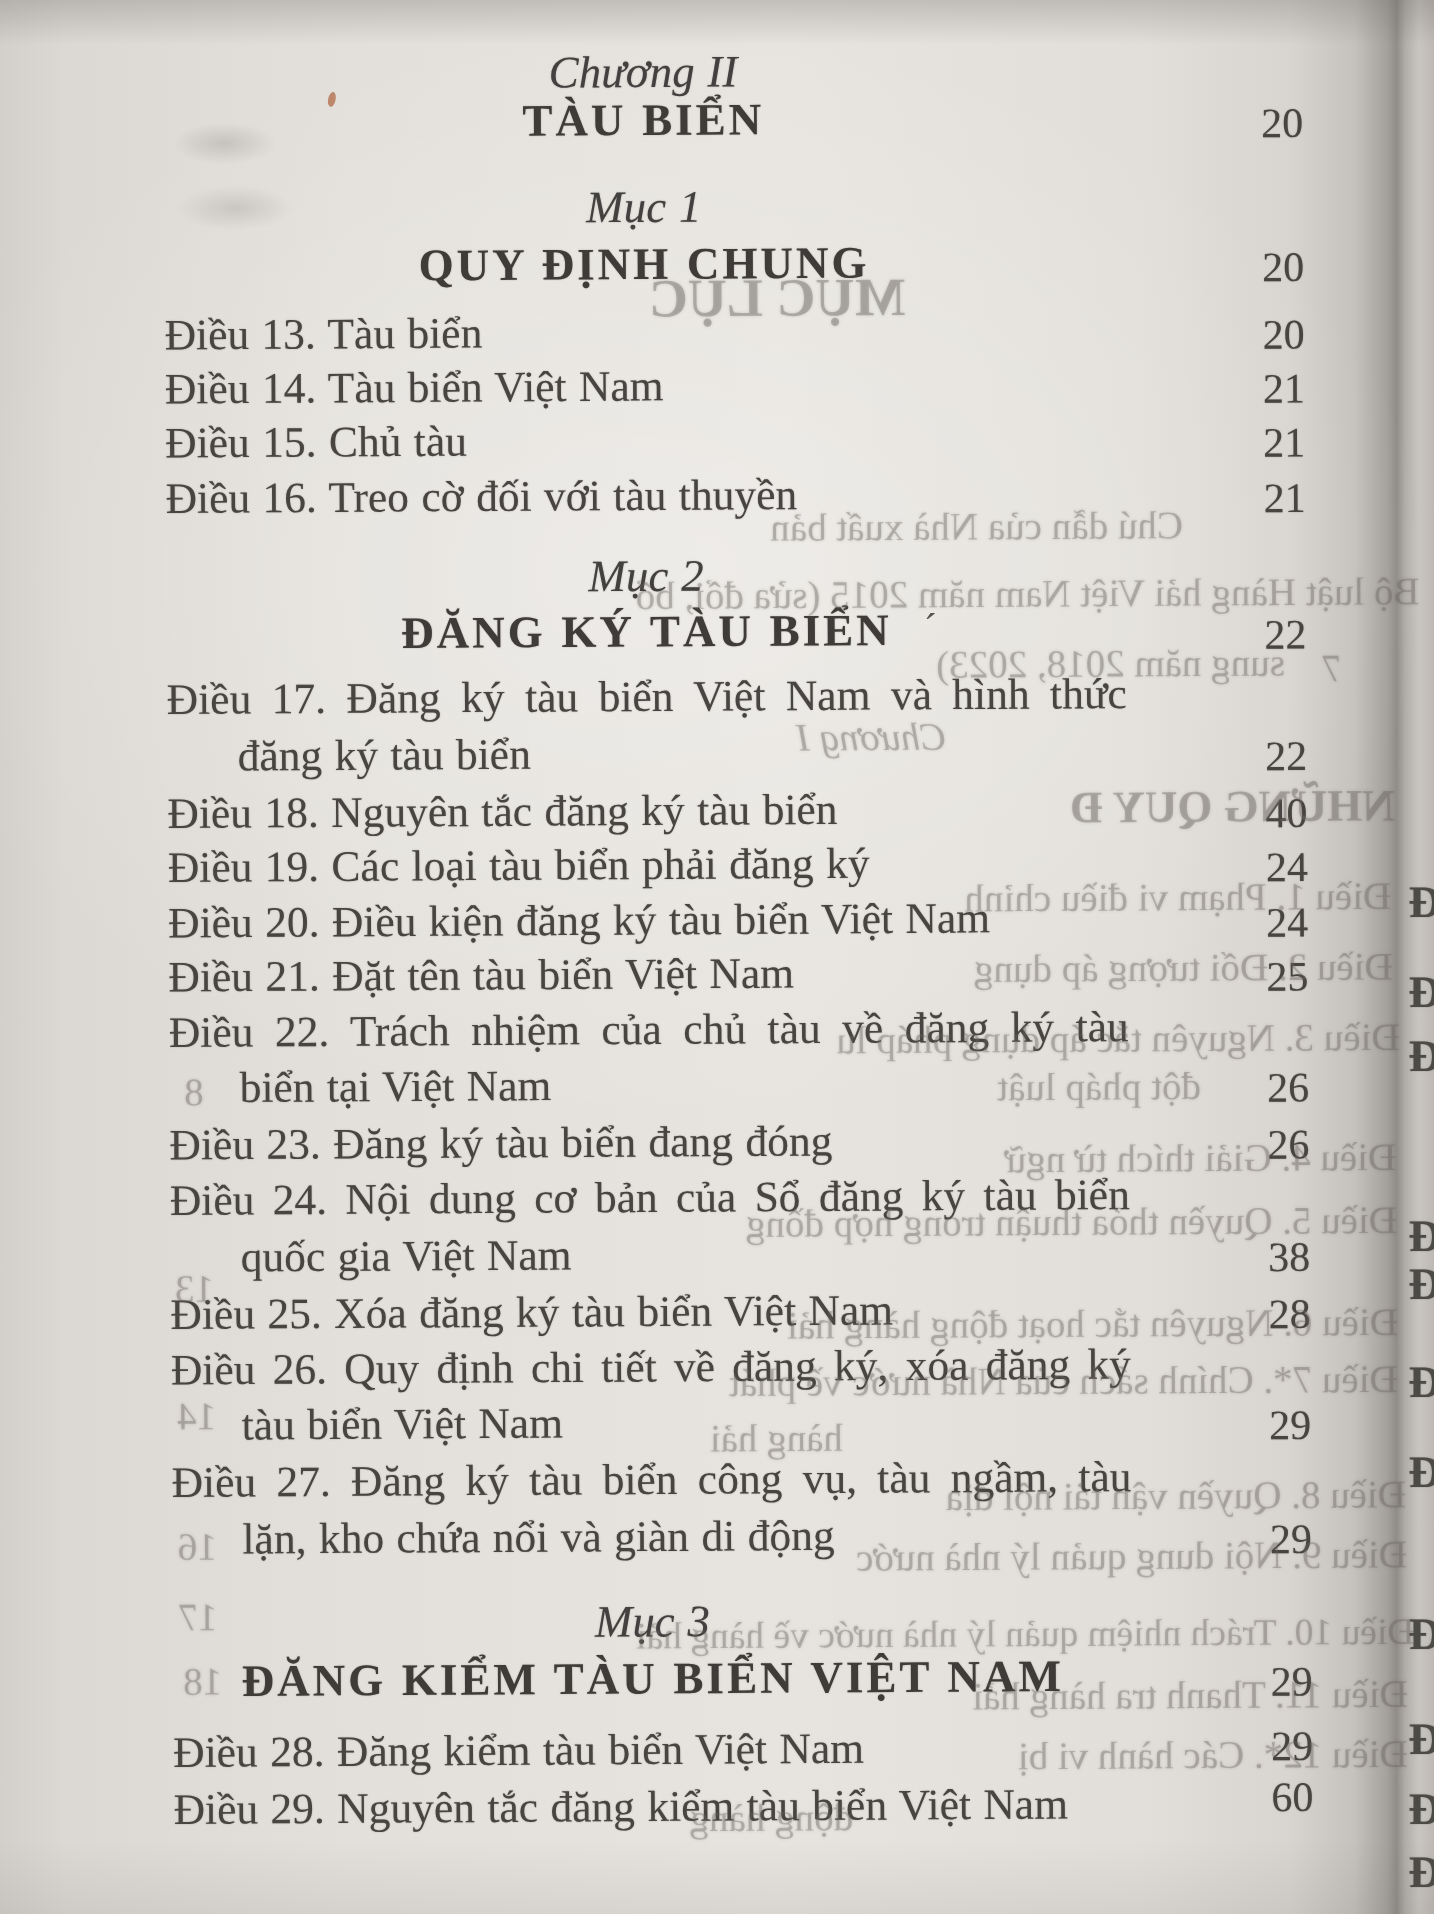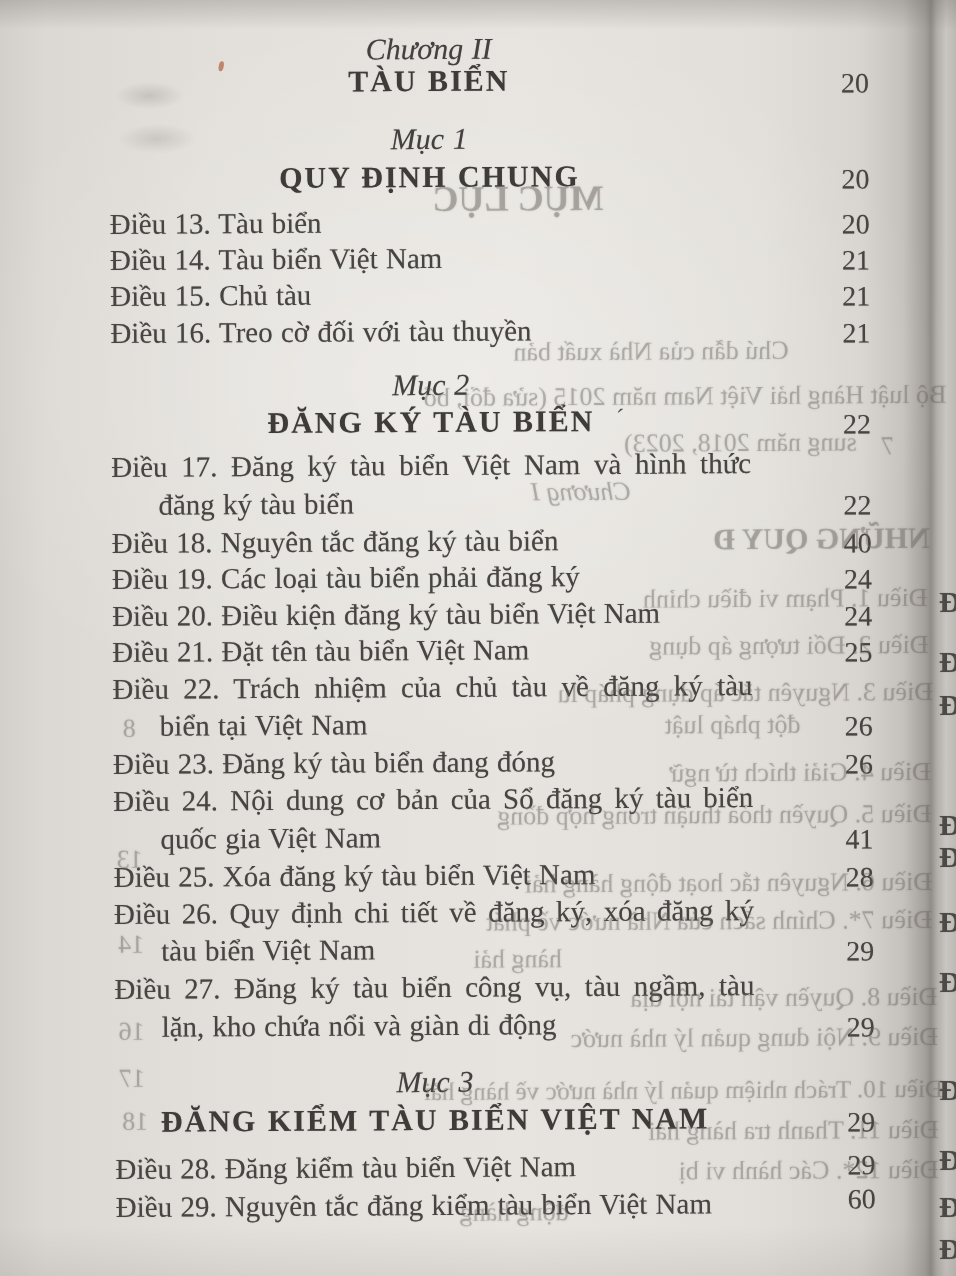--- a/index.html
+++ b/index.html
@@ -142,21 +142,21 @@
         </div>
         <div class="row ent" style="top: 745px;">
           <div class="t">Điều 23. Đăng ký tàu biển đang đóng</div>
           <span class="pg">26</span>
         </div>
         <div class="row ent j" style="top: 782px;">
           <div class="t">Điều 24. Nội dung cơ bản của Sổ đăng ký tàu biển</div>
         </div>
         <div class="row cont" style="top: 820px;">
           <div class="t">quốc gia Việt Nam</div>
-          <span class="pg">41</span>
+          <span class="pg">38</span>
         </div>
         <div class="row ent" style="top: 858px;">
           <div class="t">Điều 25. Xóa đăng ký tàu biển Việt Nam</div>
           <span class="pg">28</span>
         </div>
         <div class="row ent j" style="top: 895px;">
           <div class="t">Điều 26. Quy định chi tiết về đăng ký, xóa đăng ký</div>
         </div>
         <div class="row cont" style="top: 932px;">
           <div class="t">tàu biển Việt Nam</div>

